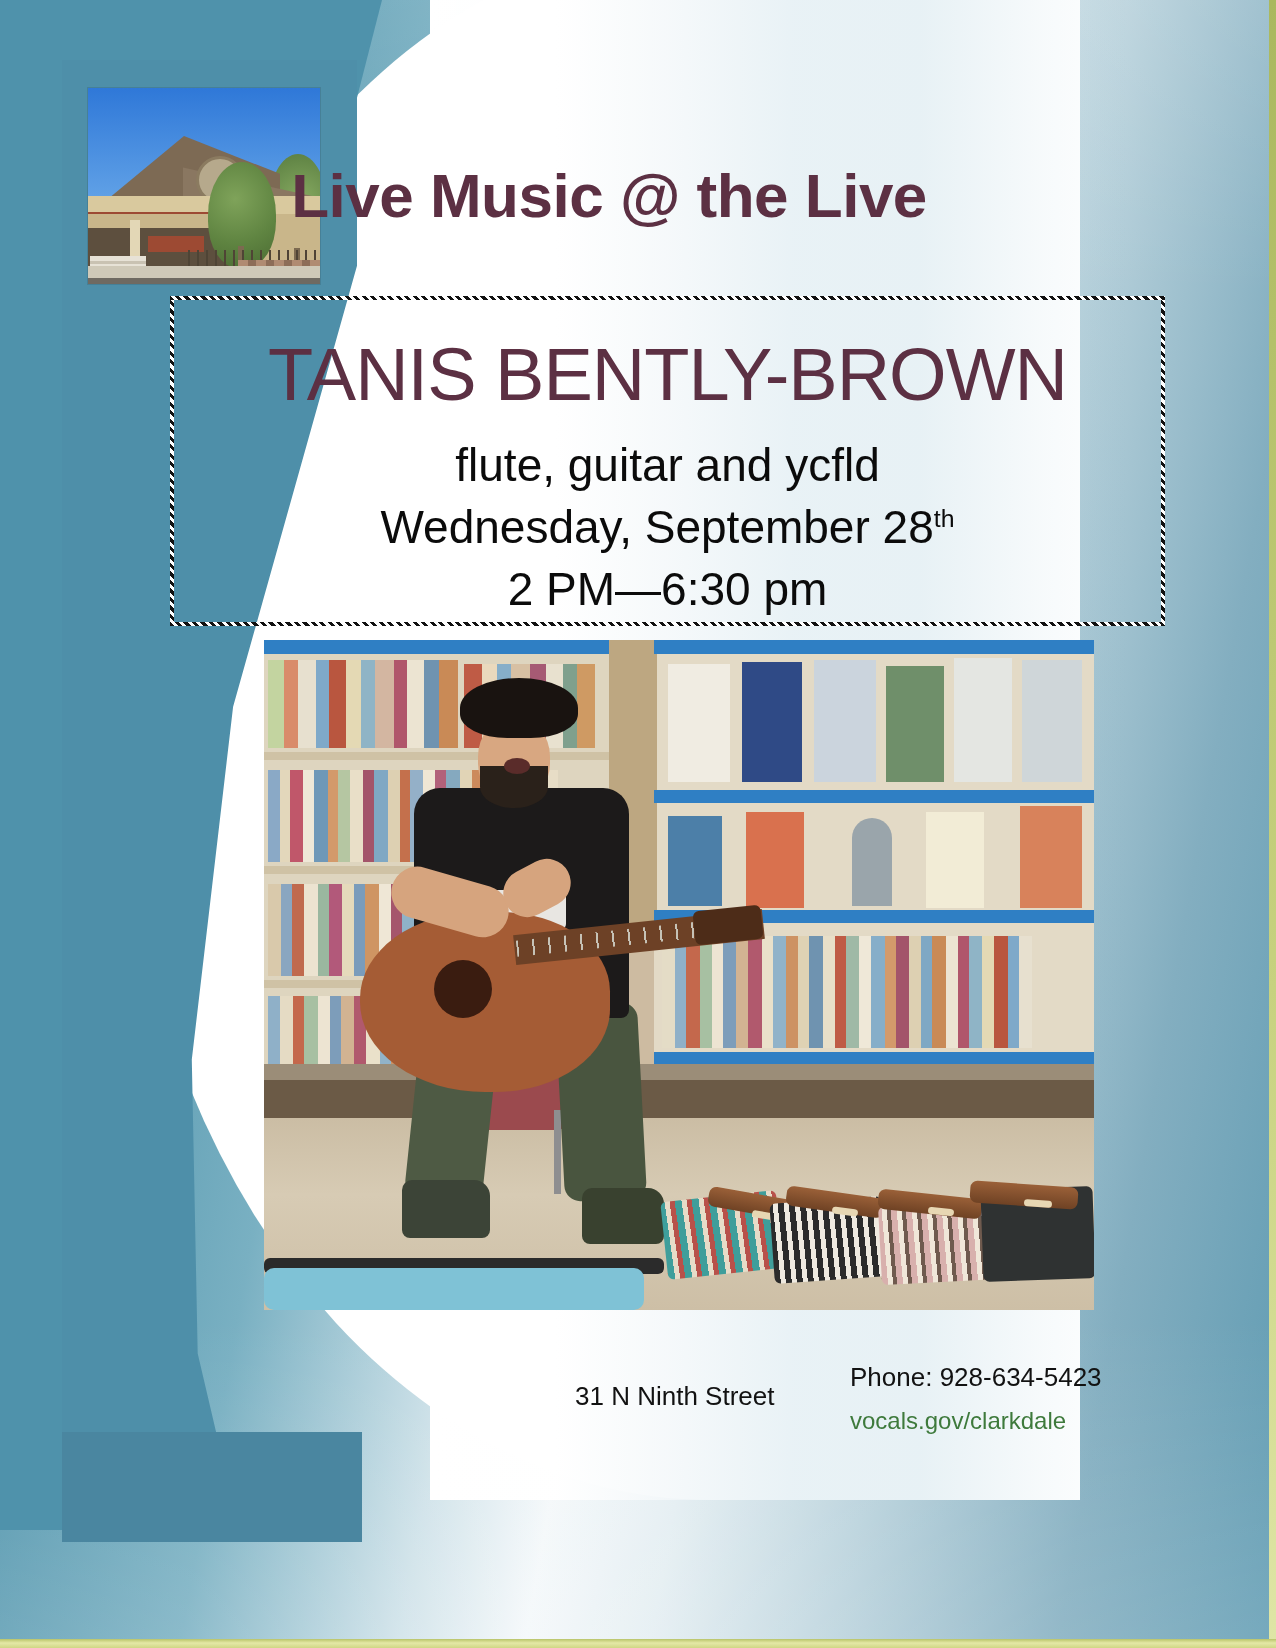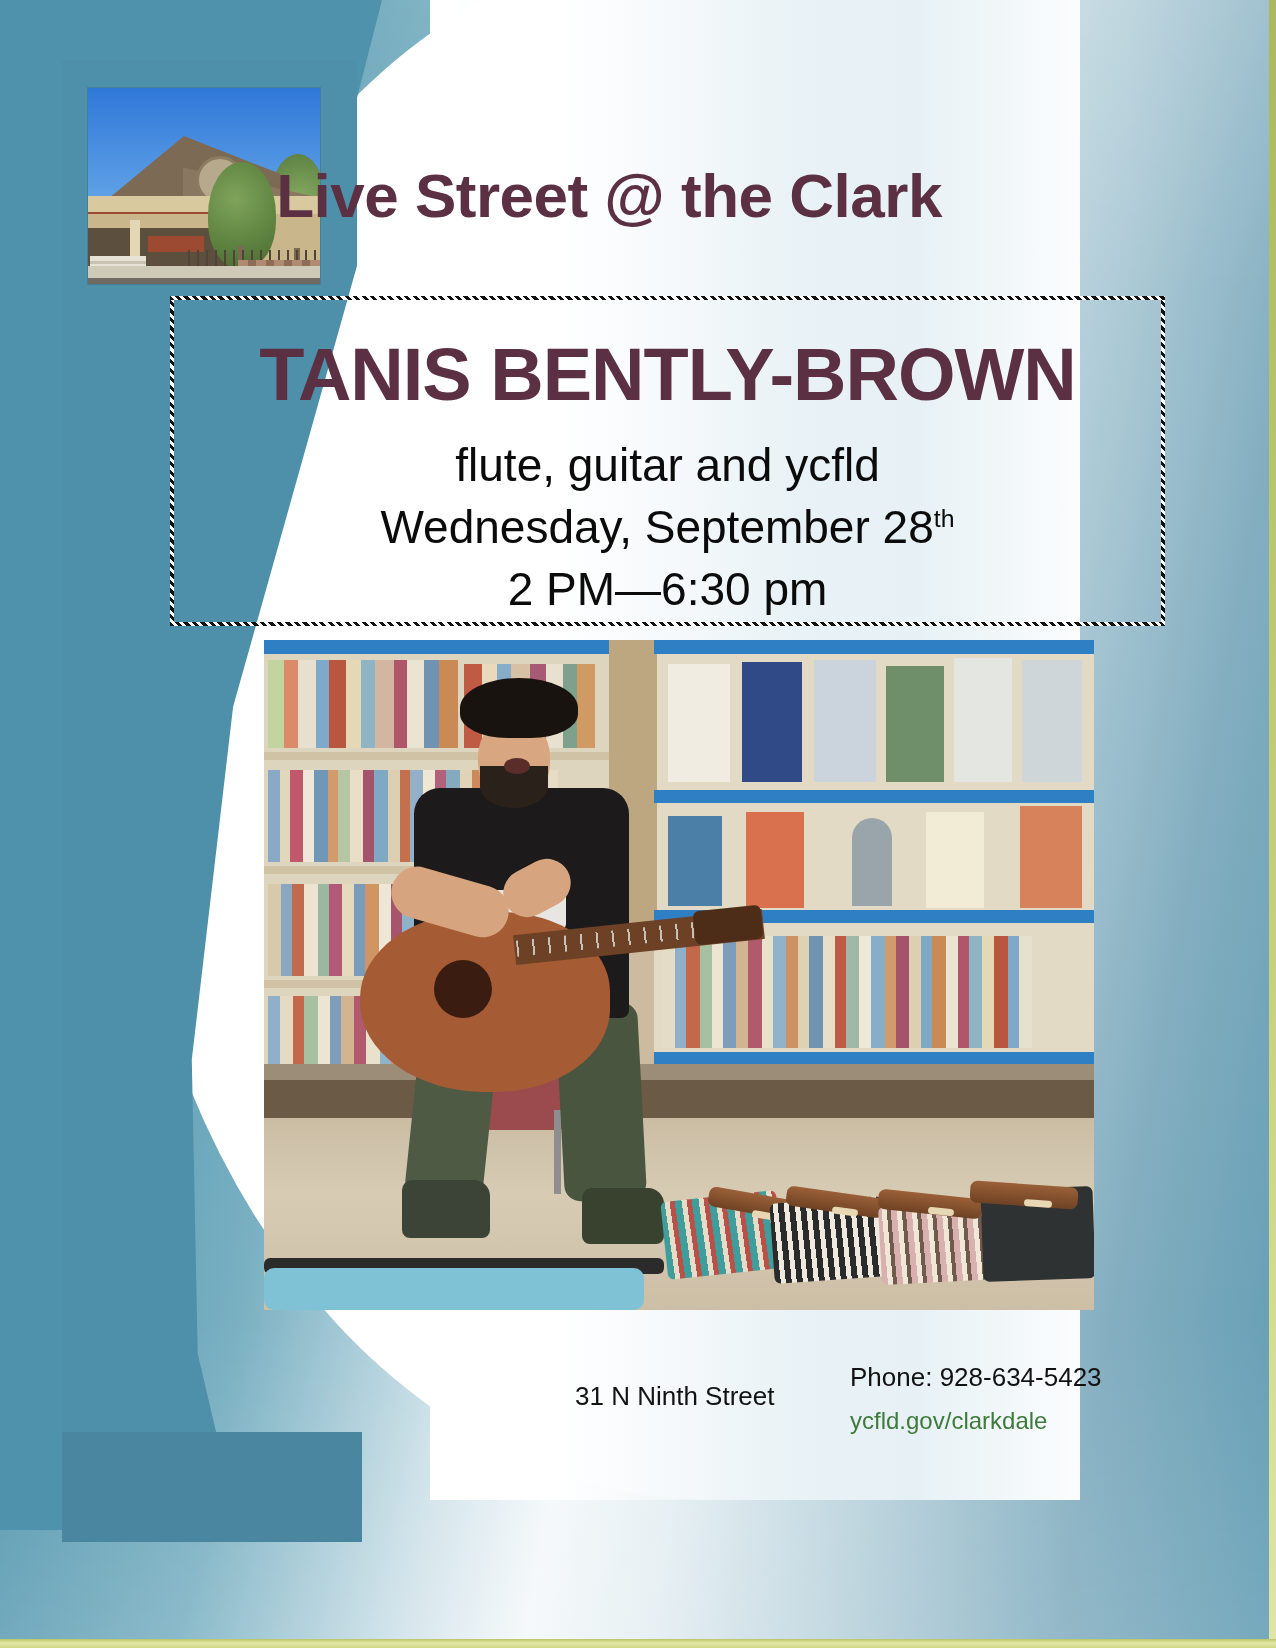--- a/index.html
+++ b/index.html
@@ -165,21 +165,21 @@
       repeating-linear-gradient(45deg,#111 0 3px,#fff 3px 6px),
       repeating-linear-gradient(45deg,#111 0 3px,#fff 3px 6px),
       repeating-linear-gradient(45deg,#111 0 3px,#fff 3px 6px);
     background-size:100% 4px, 4px 100%, 100% 4px, 4px 100%;
     background-position:0 0, 100% 0, 0 100%, 0 0;
     background-repeat:no-repeat;
   }
   .performer{
     position:absolute; left:0; right:0; top:36px;
     text-align:center;
-    font-size:74px; font-weight:bold;
+    font-size:74px; font-weight:normal;
     letter-spacing:-1px;
     color:#5c3043;
     white-space:nowrap;
   }
   .detail-lines{
     position:absolute; left:0; right:0; top:138px;
     text-align:center;
     color:#0b0b0b;
   }
   .detail-lines .ln{
@@ -299,21 +299,21 @@
     <div class="th-tree1"></div>
     <div class="th-trunk1"></div>
     <div class="th-trunk2"></div>
     <div class="th-fence"></div>
     <div class="th-rock"></div>
     <div class="th-steps"></div>
     <div class="th-ground"></div>
     <div class="th-road"></div>
   </div>
 
-  <div class="title">Live Street @ the Clark</div>
+  <div class="title">Live Music @ the Live</div>
 
   <div class="infobox">
     <div class="performer">TANIS BENTLY-BROWN</div>
     <div class="detail-lines">
       <div class="ln">flute, guitar and ycfld</div>
       <div class="ln"><span>Wednesday, September 28</span><sup>th</sup></div>
       <div class="ln">2 PM—6:30 pm</div>
     </div>
   </div>
 
@@ -518,18 +518,18 @@
     <div class="ph-bag"></div>
   </div>
 
 
   <div class="addr">
     <div>31 N Ninth Street</div>
   </div>
 
   <div class="contact">
     <div class="phone">Phone: 928-634-5423</div>
-    <div class="url">ycfld.gov/clarkdale</div>
+    <div class="url">vocals.gov/clarkdale</div>
   </div>
 
   <div class="edge-right"></div>
   <div class="edge-bottom"></div>
 </div>
 
 </body></html>

